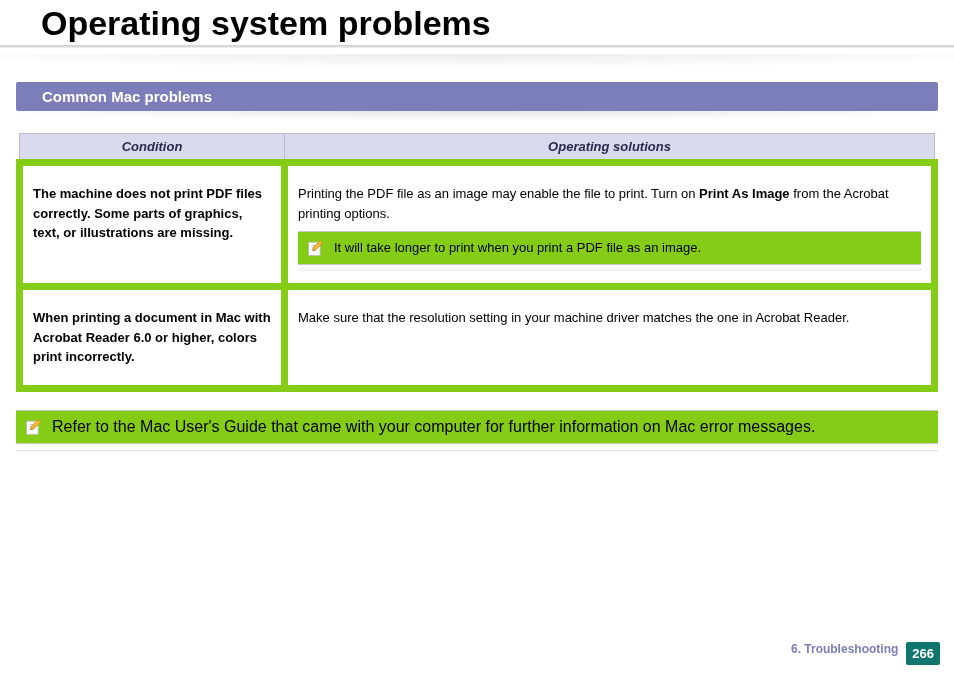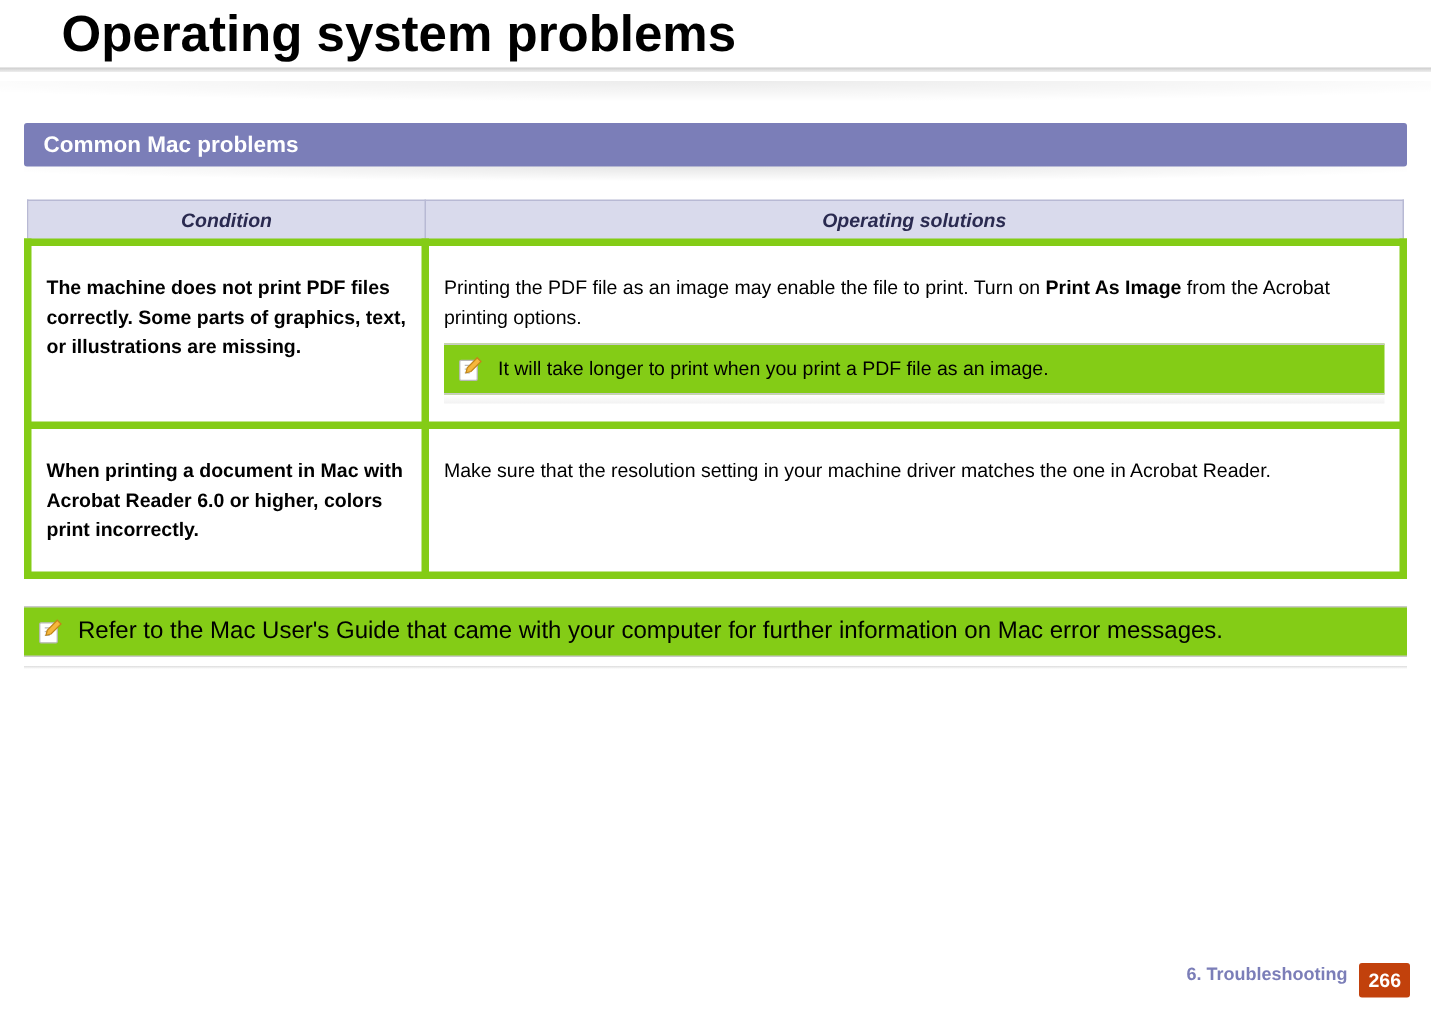--- a/index.html
+++ b/index.html
@@ -27,21 +27,21 @@
     height: 14px;
     background: radial-gradient(ellipse 60% 100% at 50% 0%, rgba(0,0,0,0.08), rgba(0,0,0,0));
     margin-bottom: 14px;
   }
   .content { padding: 0 16px; }
   .section-header {
     background: #7b7eb8;
     color: #fff;
     font-weight: 700;
     font-size: 15px;
-    padding: 6px 13px;
+    padding: 6px 26px;
     border-radius: 2px;
   }
   .section-shadow {
     height: 10px;
     background: radial-gradient(ellipse 55% 100% at 50% 0%, rgba(0,0,0,0.10), rgba(0,0,0,0));
     margin-bottom: 12px;
   }
   table.problems {
     width: 100%;
     border-collapse: collapse;
@@ -50,21 +50,21 @@
   table.problems th {
     background: #d9daec;
     color: #2a2a50;
     font-style: italic;
     font-weight: 700;
     text-align: center;
     padding: 5px 0;
     border: 1px solid #b8b9d4;
   }
   table.problems td {
-    border: 5px solid #84cc16;
+    border: 7px solid #84cc16;
     padding: 18px 10px;
     vertical-align: top;
     line-height: 1.5;
   }
   .col-cond { width: 265px; }
   .cond { font-weight: 700; }
   .sol-main { }
   .note {
     border: 1px solid #c9c9c9;
     border-left: none;
@@ -98,21 +98,21 @@
     display: flex;
     align-items: flex-start;
     gap: 8px;
   }
   .footer-chapter {
     font-size: 12px;
     font-weight: 700;
     color: #7b7eb8;
   }
   .footer-page {
-    background: #c2410c;
+    background: #0f766e;
     color: #fff;
     font-weight: 700;
     font-size: 13px;
     padding: 4px 6px;
     border-radius: 2px;
   }
   .bold-inline { font-weight: 700; }
 </style>
 </head>
 <body>

